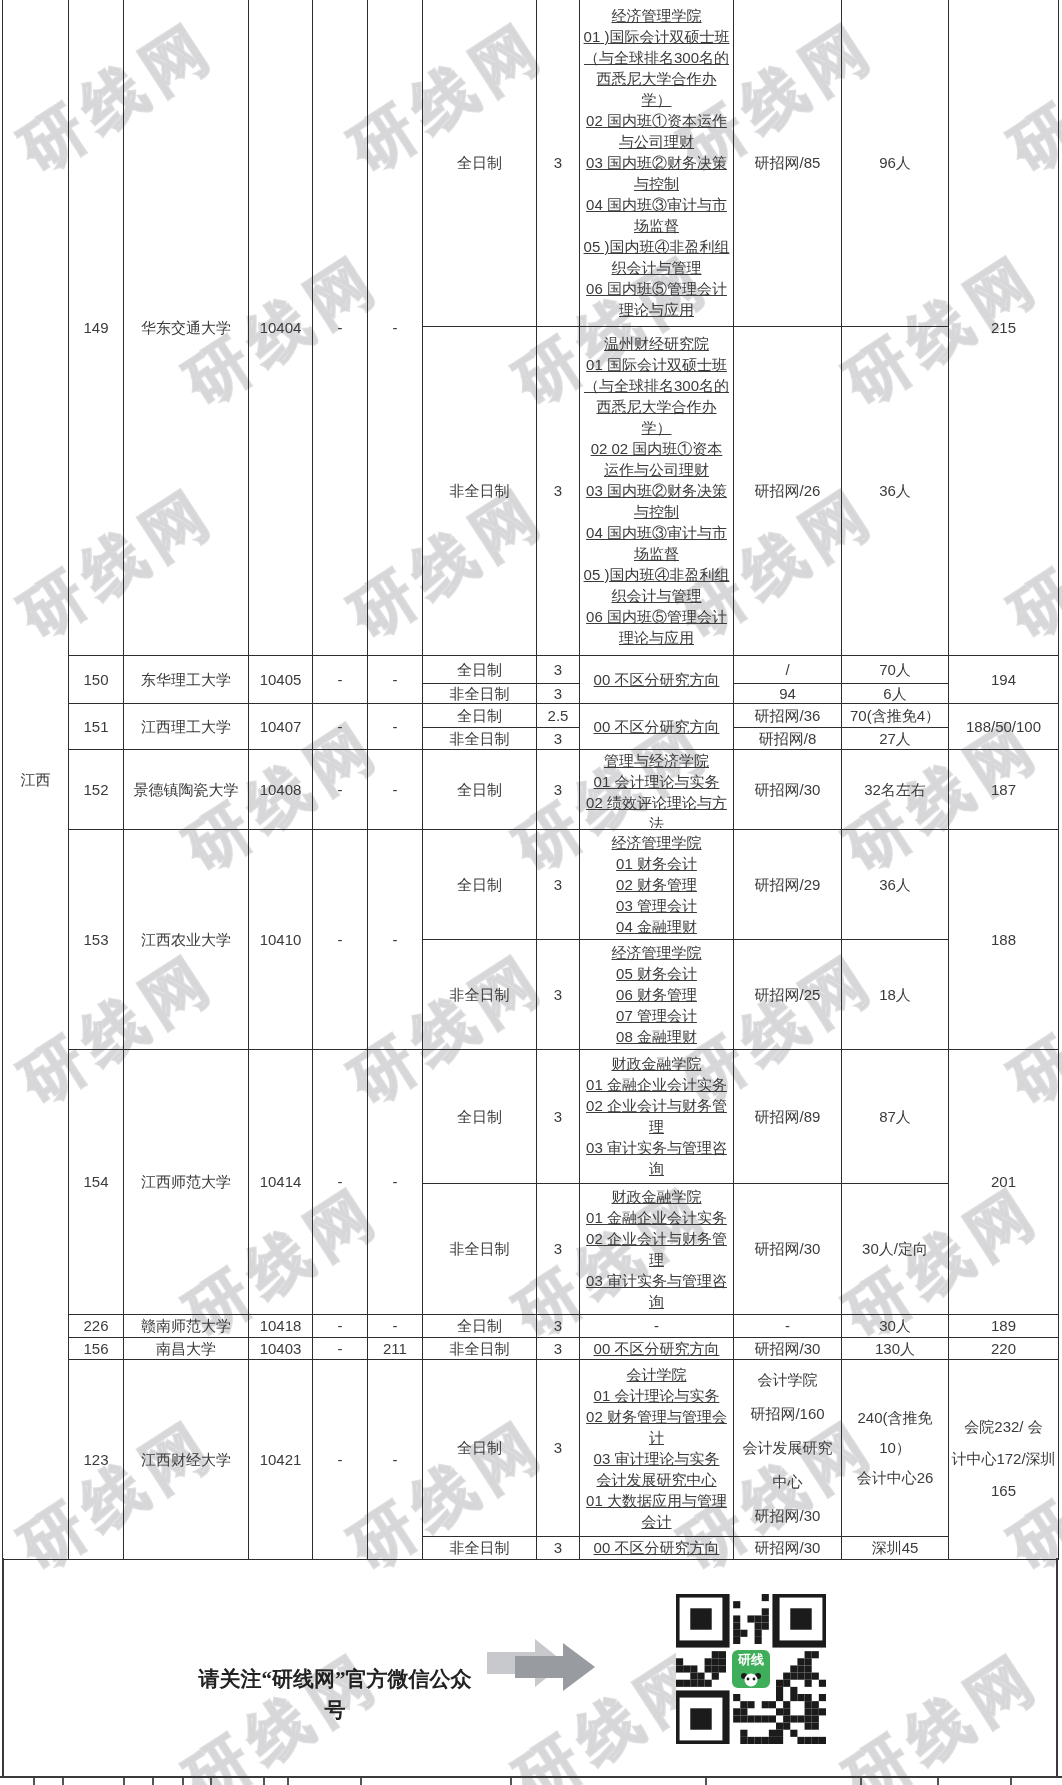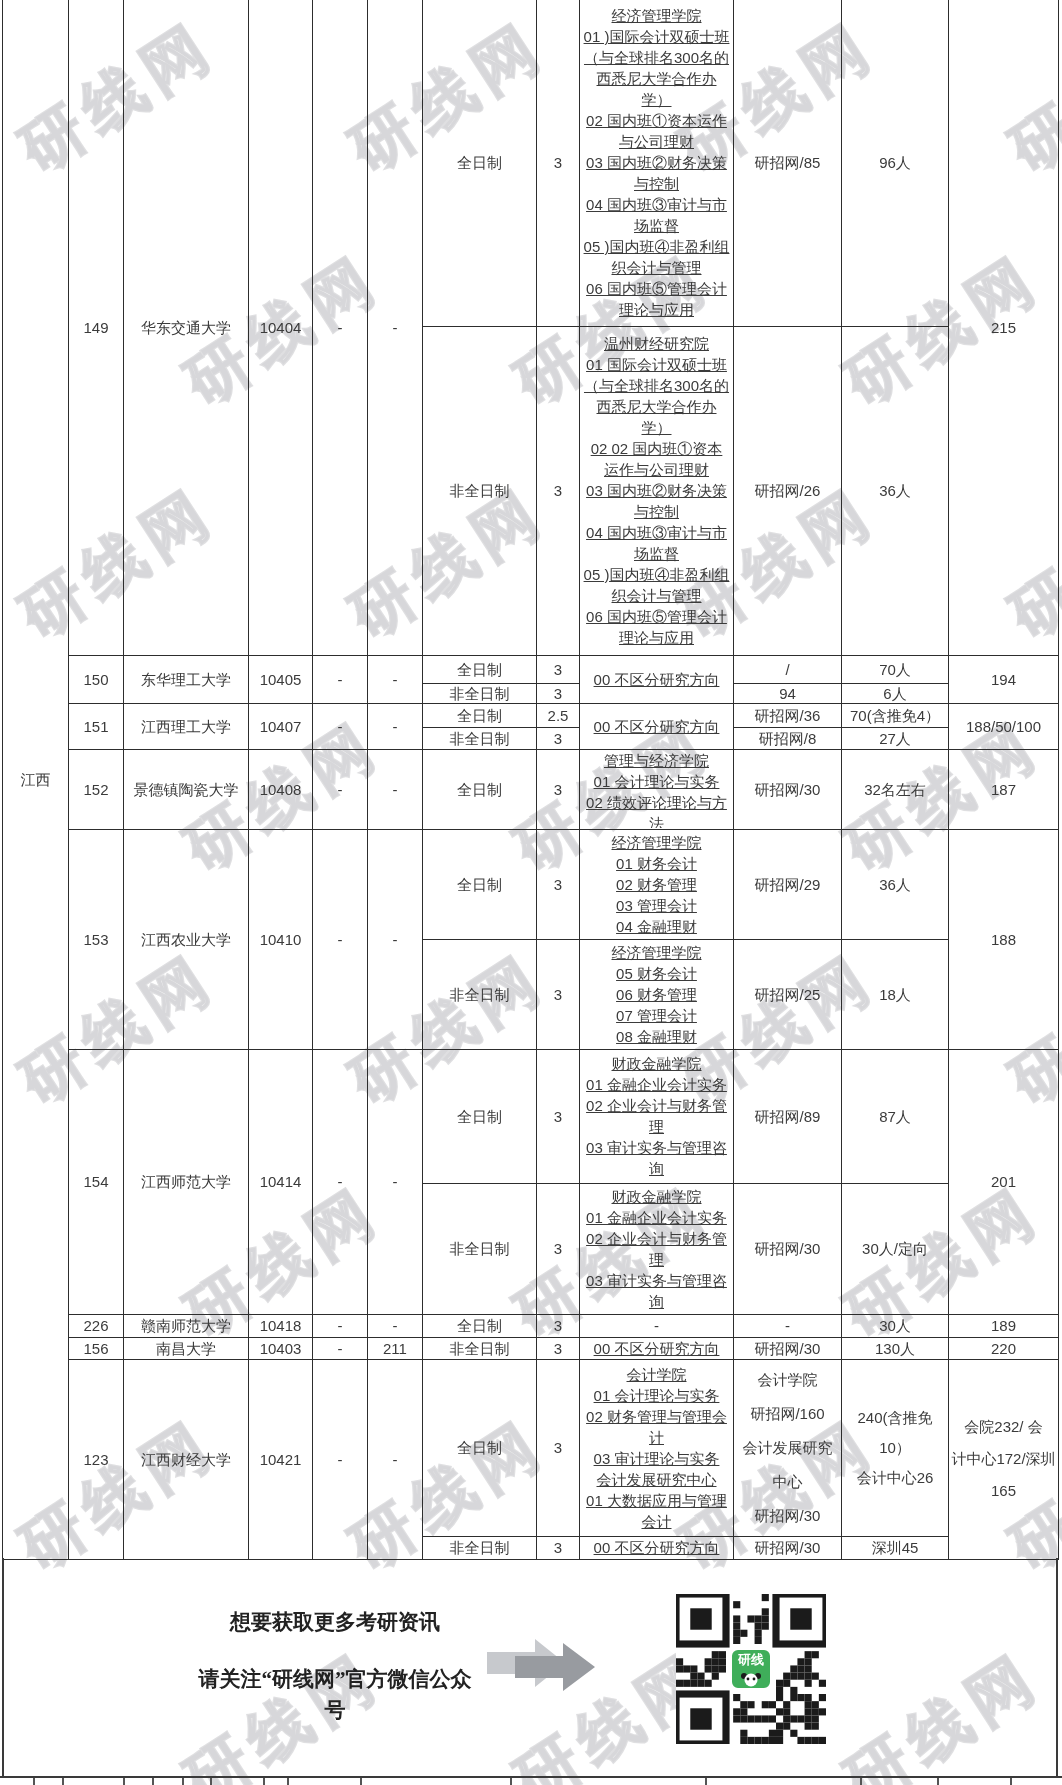--- a/index.html
+++ b/index.html
@@ -582,21 +582,20 @@
           <td>
             <div class="cw">研招网/30</div>
           </td>
           <td>
             <div class="cw">深圳45</div>
           </td>
         </tr>
       </tbody>
   </table>
 
-  <div class="f-line1">想要获取更多考研资讯</div>
   <div class="f-line2">请关注“研线网”官方微信公众
 号</div>
 
   <svg id="arrow" width="112" height="54" viewBox="0 0 112 54">
     <polygon points="0,14 48,14 48,1 78,25 48,49 48,36 0,36" fill="#c7c9cd"></polygon>
     <polygon points="28,18 76,18 76,5 108,29 76,53 76,40 28,40" fill="#989ba0"></polygon>
   </svg>
 
   <svg id="qrsvg" width="150" height="150" viewBox="0 0 150 150">
     <rect x="0" y="0" width="150" height="150" fill="#ffffff"></rect>

